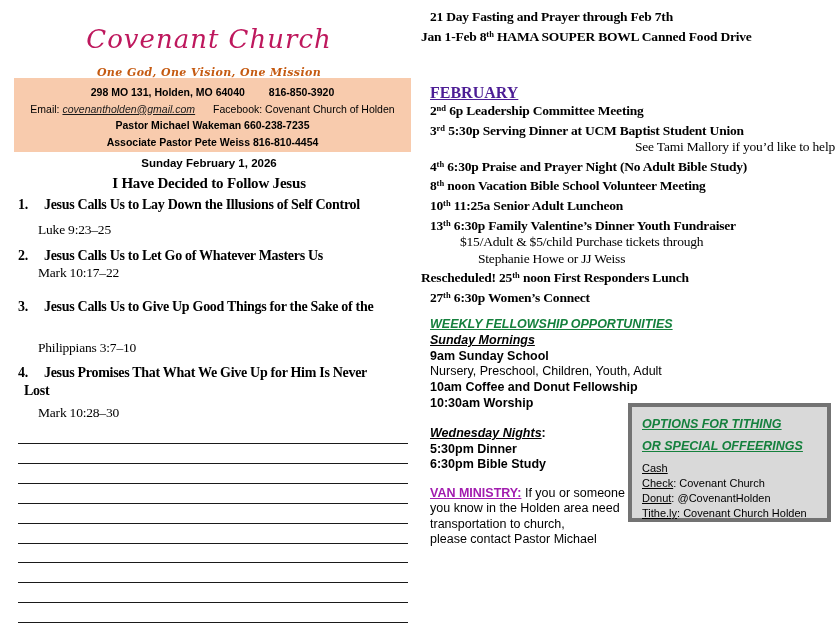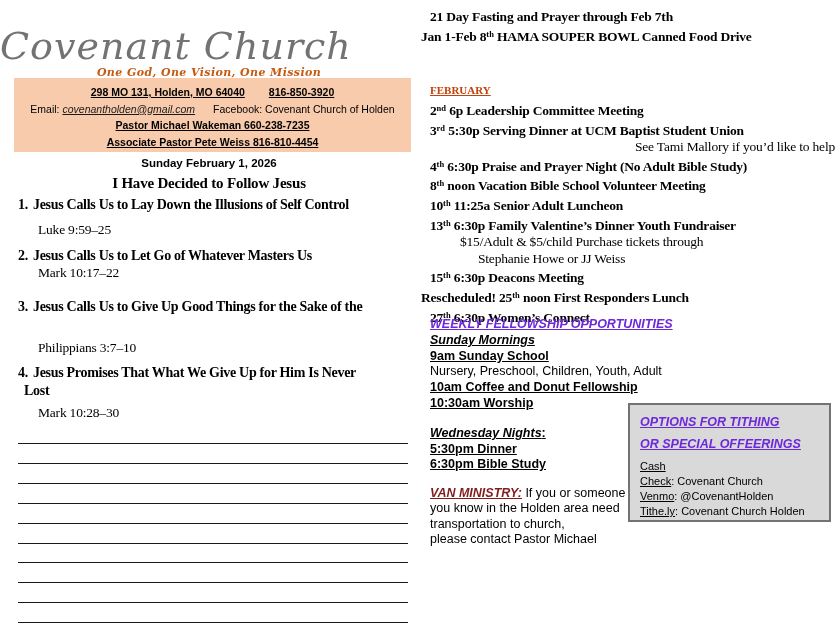--- a/index.html
+++ b/index.html
@@ -6,23 +6,23 @@
   body {
     width:836px; height:635px; position:relative; overflow:hidden;
     background:#ffffff; color:#000;
     font-family:"Liberation Sans", sans-serif;
   }
   .abs { position:absolute; }
   .nowrap { white-space:nowrap; }
 
   
   .church-title {
-    left:0; top:24px; width:418px; text-align:left;
+    left:0; top:24px; width:418px; text-align:center;
     font-family:"DejaVu Serif", serif; font-style:italic;
-    font-size:38px; letter-spacing:1px; color:#737373;
+    font-size:26px; letter-spacing:1px; color:#be185d;
   }
   .tagline {
     left:0; top:66px; width:418px; text-align:center;
     font-family:"DejaVu Serif", serif; font-style:italic; font-weight:bold;
     font-size:11px; letter-spacing:0.4px; color:#C55A11;
   }
   .info-box {
     left:14px; top:78px; width:397px; height:74px;
     background:#F8CBAD; text-align:center;
     font-size:10.5px; padding-top:6px; box-sizing:border-box; line-height:16.5px;
@@ -40,64 +40,64 @@
   .sermon-title {
     left:0; top:175px; width:418px; text-align:center;
     font-family:"Liberation Serif", serif; font-weight:bold; font-size:15px; letter-spacing:-0.2px;
   }
   .point {
     left:0; width:410px;
     font-family:"Liberation Serif", serif; font-weight:bold; font-size:14px;
     letter-spacing:-0.3px; line-height:17.5px;
   }
   .point .num { position:absolute; left:18px; }
-  .point .pl { display:block; padding-left:33px; white-space:nowrap; }
+  .point .pl { display:block; padding-left:44px; white-space:nowrap; }
   .point.wrap3 .pl2 { padding-left:14px; }
   .point.wrap4 .pl2 { padding-left:24px; }
   .ref {
     left:38px; font-family:"Liberation Serif", serif; font-size:13.5px; letter-spacing:-0.2px;
   }
   .note-line {
     position:absolute; left:18px; width:390px; height:0;
     border-bottom:1.5px solid #1a1a1a;
   }
 
   
   .serif-b { font-family:"Liberation Serif", serif; font-weight:bold; letter-spacing:-0.2px; }
   .serif-r { font-family:"Liberation Serif", serif; font-weight:normal; letter-spacing:-0.2px; }
   .top-ann { left:421px; top:9px; font-size:13.5px; line-height:16.5px; width:410px; }
   .top-ann .l1 { padding-left:9px; }
   .top-ann .l2 { padding-left:14px; }
   .sup { font-size:8.5px; vertical-align:4px; letter-spacing:0; }
 
   .month-heading {
     left:430px; top:84px;
-    font-family:"Liberation Serif", serif; font-weight:bold; font-size:11px;
-    color:#c2410c; text-decoration:underline;
+    font-family:"Liberation Serif", serif; font-weight:bold; font-size:16px;
+    color:#4c1d95; text-decoration:underline;
   }
   .events { left:421px; top:100px; width:414px; font-size:13.5px; line-height:16.6px; }
   .event-row { padding-left:9px; white-space:nowrap; }
   .event-row.indent-a { padding-left:15px;text-align:right; }
   .event-row.indent-b { padding-left:39px; }
   .event-row.indent-c { padding-left:57px; }
 
   .weekly { left:430px; top:317px; font-size:12.5px; line-height:15.8px; width:300px; }
   .orange-head {
-    color:#6d28d9; font-weight:bold; font-style:italic; text-decoration:underline;
+    color:#15803d; font-weight:bold; font-style:italic; text-decoration:underline;
   }
   .bi-u { font-weight:bold; font-style:italic; text-decoration:underline; }
-  .b { font-weight:bold;text-decoration:underline; }
+  .b { font-weight:bold; }
 
   .wednesday { left:430px; top:426px; font-size:12.5px; line-height:15.5px; }
   .van { left:430px; top:486px; font-size:12.5px; line-height:15.4px; width:220px; }
-  .van-label { color:#7f1d1d; font-weight:bold; font-style:italic; text-decoration:underline; }
+  .van-label { color:#a21caf; font-weight:bold; text-decoration:underline; }
 
   .tithing-box {
     left:628px; top:403px; width:203px; height:119px; box-sizing:border-box;
-    background:#D9D9D9; border:2px solid #737373;
+    background:#D9D9D9; border:4px solid #737373;
     padding:6px 10px;
   }
   .tithing-box .th { font-size:12.5px; line-height:22px; }
   .tithing-box .item { font-size:11px; line-height:15px; white-space:nowrap; }
   .tithing-box .item .u { text-decoration:underline; }
   .tithing-items { margin-top:4px; }
 </style>
 </head>
 <body>
 
@@ -116,21 +116,21 @@
   <div class="b">Associate Pastor Pete Weiss 816-810-4454</div>
 </div>
 
 <div class="abs sermon-date">Sunday February 1, 2026</div>
 <div class="abs sermon-title">I Have Decided to Follow Jesus</div>
 
 <div class="abs point" style="top:196px;">
   <span class="num">1.</span>
   <span class="pl">Jesus Calls Us to Lay Down the Illusions of Self Control</span>
 </div>
-<div class="abs ref" style="top:222px;">Luke 9:59–25</div>
+<div class="abs ref" style="top:222px;">Luke 9:23–25</div>
 
 <div class="abs point" style="top:247px;">
   <span class="num">2.</span>
   <span class="pl">Jesus Calls Us to Let Go of Whatever Masters Us</span>
 </div>
 <div class="abs ref" style="top:253px;margin-top:12px;">Mark 10:17–22</div>
 
 <div class="abs point wrap3" style="top:298px;">
   <span class="num">3.</span>
   <span class="pl">Jesus Calls Us to Give Up Good Things for the Sake of the</span>
@@ -169,21 +169,20 @@
 <div class="abs events">
   <div class="event-row serif-b"><span>2</span><span class="sup">nd</span><span> 6p Leadership Committee Meeting</span></div>
   <div class="event-row serif-b"><span>3</span><span class="sup">rd</span><span> 5:30p Serving Dinner at UCM Baptist Student Union</span></div>
   <div class="event-row serif-r indent-a">See Tami Mallory if you’d like to help</div>
   <div class="event-row serif-b"><span>4</span><span class="sup">th</span><span> 6:30p Praise and Prayer Night (No Adult Bible Study)</span></div>
   <div class="event-row serif-b"><span>8</span><span class="sup">th</span><span> noon  Vacation Bible School Volunteer Meeting</span></div>
   <div class="event-row serif-b"><span>10</span><span class="sup">th</span><span> 11:25a Senior Adult Luncheon</span></div>
   <div class="event-row serif-b"><span>13</span><span class="sup">th</span><span> 6:30p Family Valentine’s Dinner Youth Fundraiser</span></div>
   <div class="event-row serif-r indent-b">$15/Adult &amp; $5/child Purchase tickets through</div>
   <div class="event-row serif-r indent-c">Stephanie Howe or JJ Weiss</div>
-  <div class="event-row serif-b"><span>15</span><span class="sup">th</span><span> 6:30p Deacons Meeting</span></div>
   <div class="event-row serif-b" style="padding-left:0;"><span>Rescheduled! </span><span>25</span><span class="sup">th</span><span> noon First Responders Lunch</span></div>
   <div class="event-row serif-b"><span>27</span><span class="sup">th</span><span> 6:30p Women’s Connect</span></div>
 </div>
 
 <div class="abs weekly">
   <div class="orange-head nowrap">WEEKLY FELLOWSHIP OPPORTUNITIES</div>
   <div class="bi-u" style="display:inline-block;">Sunday Mornings</div>
   <div class="b">9am Sunday School</div>
   <div>Nursery, Preschool, Children, Youth, Adult</div>
   <div class="b">10am Coffee and Donut Fellowship</div>
@@ -202,16 +201,16 @@
   <div>transportation to church,</div>
   <div>please contact Pastor Michael</div>
 </div>
 
 <div class="abs tithing-box">
   <div class="th orange-head nowrap">OPTIONS FOR TITHING</div>
   <div class="th orange-head nowrap">OR SPECIAL OFFEERINGS</div>
   <div class="tithing-items">
     <div class="item"><span class="u">Cash</span><span></span></div>
     <div class="item"><span class="u">Check</span><span>: Covenant Church</span></div>
-    <div class="item"><span class="u">Venmo</span><span>: @CovenantHolden</span></div>
+    <div class="item"><span class="u">Donut</span><span>: @CovenantHolden</span></div>
     <div class="item"><span class="u">Tithe.ly</span><span>: Covenant Church Holden</span></div>
   </div>
 </div>
 
 </body></html>

